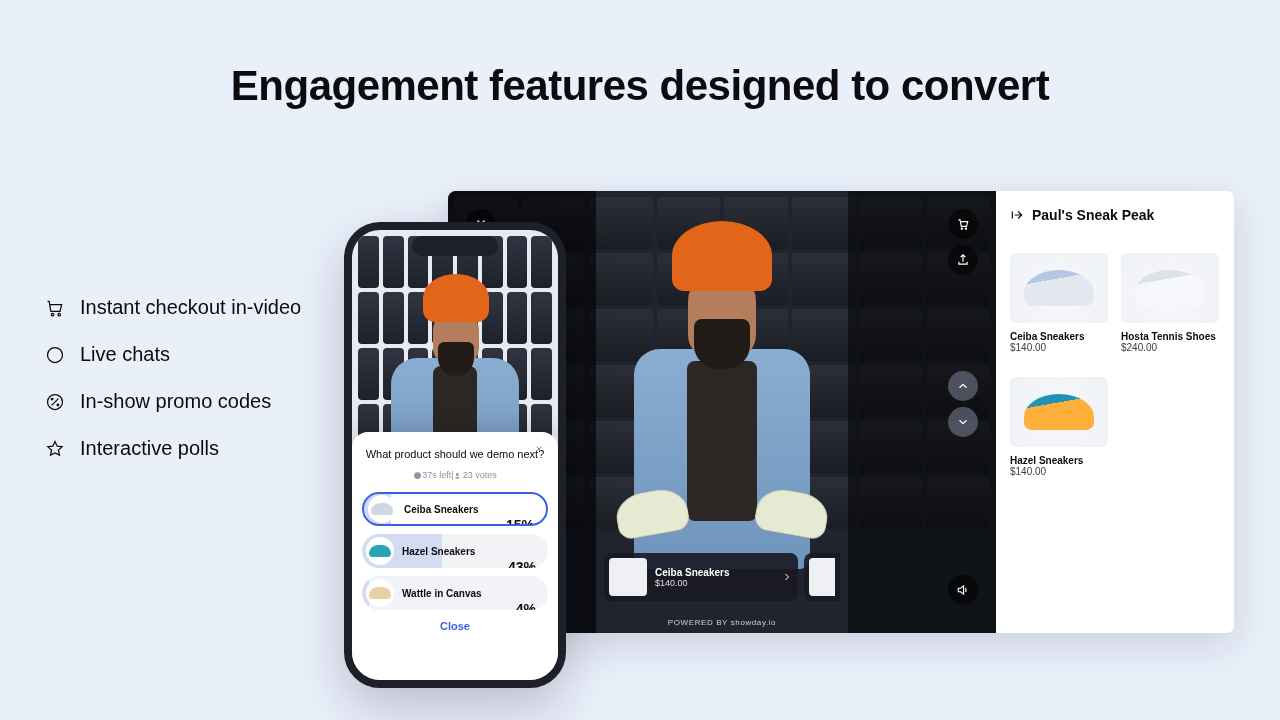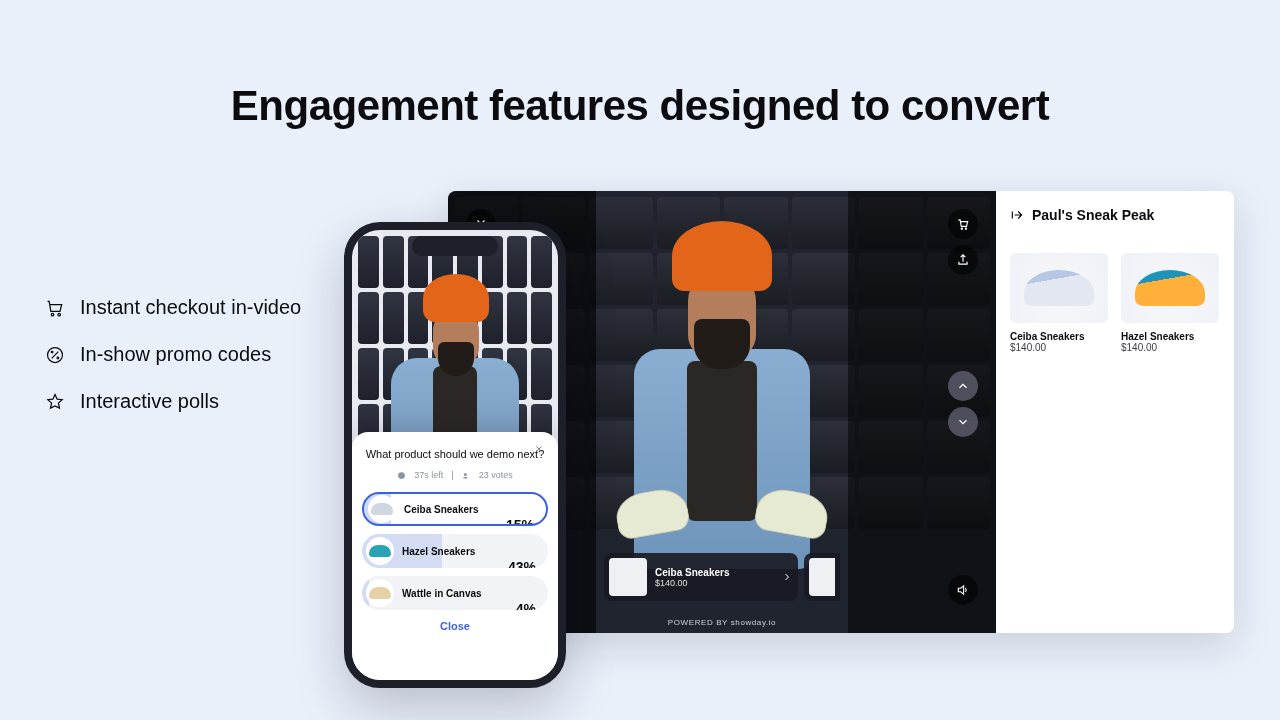--- a/index.html
+++ b/index.html
@@ -6,21 +6,21 @@
 body {
   width: 1280px; height: 720px;
   background: #eaf0fa;
   font-family: -apple-system, BlinkMacSystemFont, 'Segoe UI', Helvetica, Arial, sans-serif;
   color: #0b0b10;
   overflow: hidden;
   position: relative;
 }
 .heading {
   position: absolute;
-  top: 82px; left: 0; width: 100%;
+  top: 62px; left: 0; width: 100%;
   text-align: center;
   font-size: 42px;
   font-weight: 600;
   letter-spacing: -0.5px;
 }
 .feature-list {
   position: absolute;
   left: 44px; top: 296px;
   display: flex; flex-direction: column; gap: 24px;
 }
@@ -227,21 +227,21 @@
   box-shadow: 0 -6px 24px rgba(0,0,0,.15);
   display:flex; flex-direction:column;
 }
 .poll-close {
   position: absolute; top: 8px; right: 10px;
   width: 18px; height: 18px;
   display:flex; align-items:center; justify-content:center;
 }
 .poll-close svg { width:10px; height:10px; stroke:#68707c; stroke-width:2; fill:none; }
 .poll-q { font-size: 11px; font-weight: 400; text-align:center; }
-.poll-meta { display:flex; justify-content:center; gap:8px; margin:10px 0 12px; color:#8c93a2; font-size:9px; align-items:center; }
+.poll-meta { display:flex; justify-content:center; margin:10px 0 12px; color:#8c93a2; font-size:9px; align-items:center; }
 .poll-meta svg { width:9px; height:9px; fill:#8c93a2; }
 .opt {
   position: relative;
   height: 34px;
   border-radius: 18px;
   background: #f1f3f7;
   margin-bottom: 8px;
   display:flex; align-items:center;
   padding: 0 12px 0 4px;
   gap: 8px;
@@ -269,20 +269,29 @@
           <circle cx="9" cy="20" r="1.5"></circle>
           <circle cx="17" cy="20" r="1.5"></circle>
         </svg>
     </span>
     <span class="feature-text">Instant checkout in-video</span>
   </div>
   <div class="feature-item">
     <span class="feature-icon">
       <svg viewBox="0 0 24 24">
           <circle cx="12" cy="12" r="9"></circle>
+          <path d="M8 11h.01M12 11h.01M16 11h.01"></path>
+        </svg>
+    </span>
+    <span class="feature-text">Live chats</span>
+  </div>
+  <div class="feature-item">
+    <span class="feature-icon">
+      <svg viewBox="0 0 24 24">
+          <circle cx="12" cy="12" r="9"></circle>
           <path d="M8 16l8-8"></path>
           <circle cx="8.5" cy="8.5" r="1"></circle>
           <circle cx="15.5" cy="15.5" r="1"></circle>
         </svg>
     </span>
     <span class="feature-text">In-show promo codes</span>
   </div>
   <div class="feature-item">
     <span class="feature-icon">
       <svg viewBox="0 0 24 24">
@@ -416,20 +425,27 @@
     <div class="prod-grid">
       <div class="prod-tile">
         <div class="imgbox">
             <div class="shoe shoe-blue"></div>
           </div>
         <div class="pname">Ceiba Sneakers</div>
         <div class="pprice">$140.00</div>
       </div>
       <div class="prod-tile">
         <div class="imgbox">
+            <div class="shoe shoe-white"></div>
+          </div>
+        <div class="pname">Hosta Tennis Shoes</div>
+        <div class="pprice">$240.00</div>
+      </div>
+      <div class="prod-tile">
+        <div class="imgbox">
             <div class="shoe shoe-teal"></div>
           </div>
         <div class="pname">Hazel Sneakers</div>
         <div class="pprice">$140.00</div>
       </div>
     </div>
   </div>
 </div>
 
 <div class="phone">

